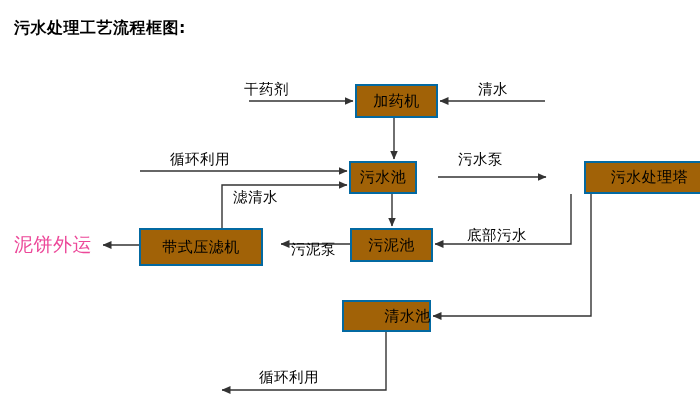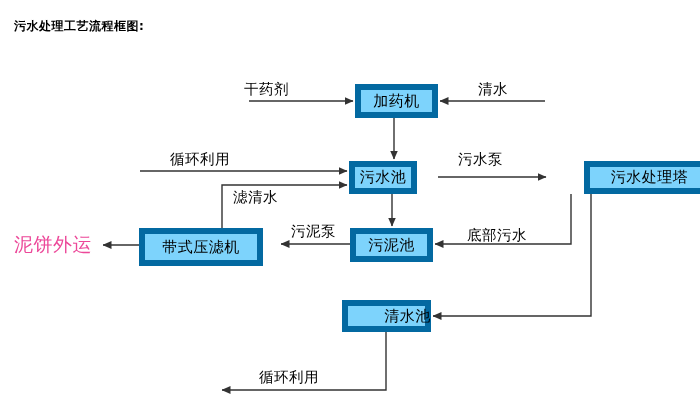--- a/index.html
+++ b/index.html
@@ -11,38 +11,38 @@
     width: 700px;
     height: 420px;
     position: relative;
     font-family: "DejaVu Sans", "Liberation Sans", sans-serif;
     overflow: hidden;
   }
   #page-title {
     position: absolute;
     left: 14px;
     top: 18px;
-    font-size: 12px;
+    font-size: 16px;
     font-weight: bold;
     color: #000000;
     letter-spacing: 0.5px;
     white-space: nowrap;
   }
   #canvas {
     position: absolute;
     left: 0;
     top: 0;
     width: 700px;
     height: 420px;
   }
   .node {
     position: absolute;
     box-sizing: border-box;
-    border: 6px solid #0369a1;
-    background: #7dd3fc;
+    border: 2px solid #0369a1;
+    background: #a16207;
     display: flex;
     align-items: center;
     justify-content: center;
     font-size: 15px;
     color: #000000;
     white-space: nowrap;
     letter-spacing: 0.5px;
     font-family: Liberation Serif, serif;
   }
   .edge-label {
@@ -112,17 +112,17 @@
 <div class="node" style="left:548px; top:161px; width:131px; height:33px;margin-left:36px;">污水处理塔</div>
 <div class="node" style="left:139px; top:228px; width:124px; height:38px;">带式压滤机</div>
 <div class="node" style="left:350px; top:228px; width:83px;  height:34px;">污泥池</div>
 <div class="node" style="left:342px; top:300px; width:89px;  height:32px;padding-left:42px;">清水池</div>
 
 <div class="edge-label" style="left:244px; top:80px;">干药剂</div>
 <div class="edge-label" style="left:478px; top:80px;font-family:Liberation Serif, serif;">清水</div>
 <div class="edge-label" style="left:170px; top:150px;">循环利用</div>
 <div class="edge-label" style="left:458px; top:150px;">污水泵</div>
 <div class="edge-label" style="left:233px; top:188px;">滤清水</div>
-<div class="edge-label" style="left:291px; top:222px;">污泥泵</div>
+<div class="edge-label" style="left:291px; top:240px;">污泥泵</div>
 <div class="edge-label" style="left:467px; top:226px;">底部污水</div>
 <div class="edge-label" style="left:259px; top:368px;">循环利用</div>
 
 <div class="terminal-label" style="left:14px; top:232px;">泥饼外运</div>
 
 </body></html>

